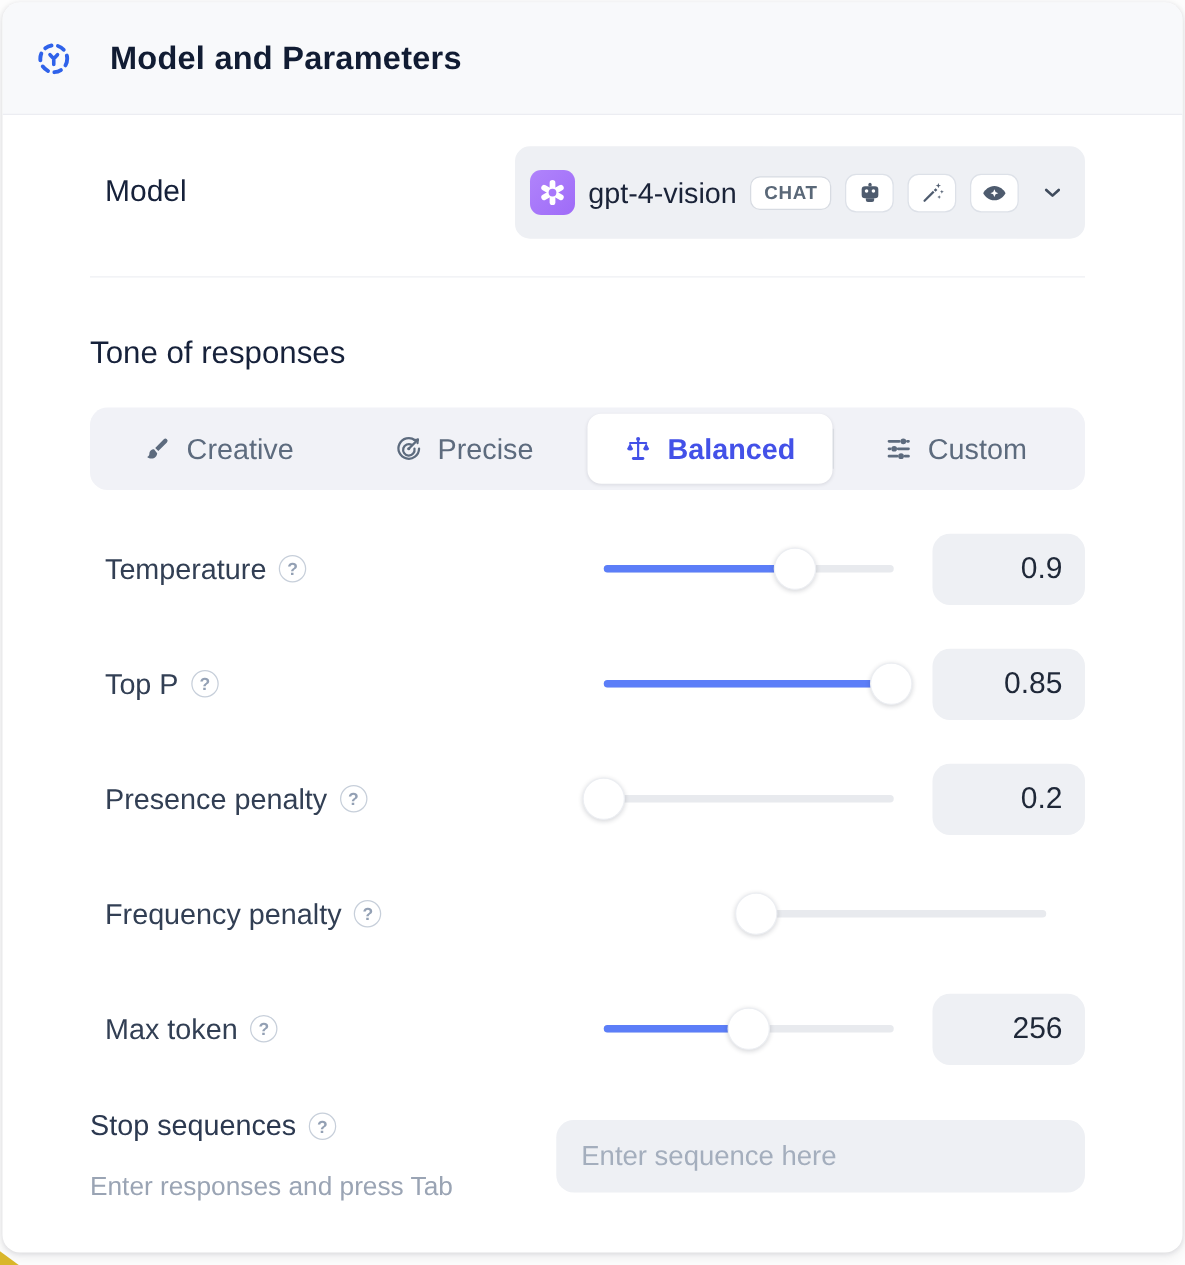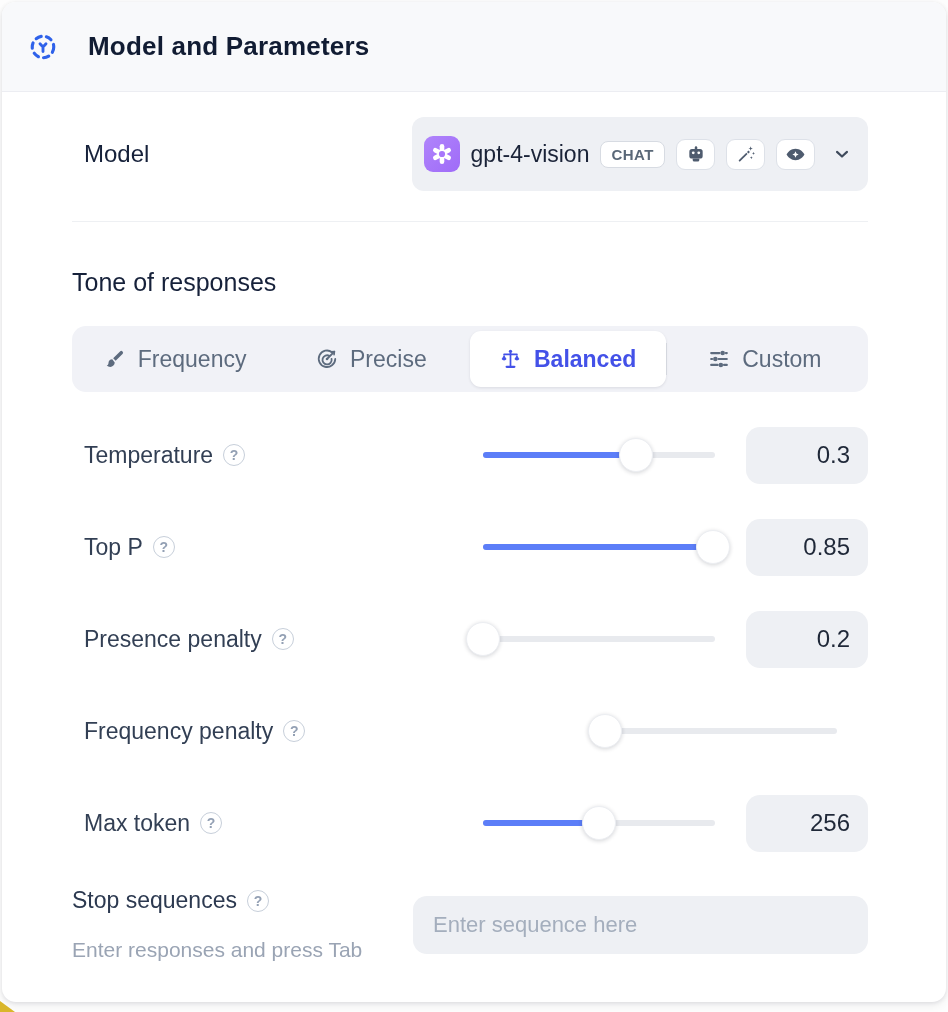--- a/index.html
+++ b/index.html
@@ -66,21 +66,21 @@
     border:1px solid #eceef2; border-radius:50%; transform:translate(-50%,-50%);
     box-shadow:0 1px 4px rgba(16,24,40,.18); }
   .val-box { width:122px; height:57px; background:#eef0f4; border-radius:14px;
     display:flex; align-items:center; justify-content:flex-end; padding-right:18px;
     font-size:24px; color:#1f2838; }
   
   .stop-row { margin-top:35px; display:flex; align-items:center; justify-content:space-between; }
   .stop-labels { display:flex; flex-direction:column; gap:24px; }
   .stop-title { font-size:23px; font-weight:500; color:#2c3950; display:flex; align-items:center; gap:10px; }
   .stop-helper { font-size:21px; color:#9aa4b4; }
-  .stop-input { width:455px; height:58px; background:#eef0f4; border:none; border-radius:14px;
+  .stop-input { width:423px; height:58px; background:#eef0f4; border:none; border-radius:14px;
     padding:0 20px; font-size:22px; color:#1f2838; outline:none;
     font-family:"Liberation Sans", sans-serif; }
   .stop-input::placeholder { color:#a4aebd; }
 </style>
 </head>
 <body>
 
 <div class="card">
 
   <div class="hdr">
@@ -162,21 +162,21 @@
     <div class="tone-h">Tone of responses</div>
 
     <div class="seg">
       <div class="seg-item">
         <span class="seg-ico">
           <svg width="22" height="22" viewBox="0 0 24 24" fill="currentColor">
             <path d="M20.2 3.8 a1.9 1.9 0 0 0 -2.7 0 L10 11.3 l2.7 2.7 7.5 -7.5 a1.9 1.9 0 0 0 0 -2.7z"></path>
             <path d="M9 12.4 c-2.3 0 -4.1 1.8 -4.1 4 0 1.5 -.9 2.4 -1.9 2.8 1 .9 2.4 1.4 3.8 1.4 2.7 0 4.9 -2.1 4.9 -4.7z"></path>
           </svg>
         </span>
-        <span>Frequency</span>
+        <span>Creative</span>
       </div>
       <div class="seg-item">
         <span class="seg-ico">
           <svg width="22" height="22" viewBox="0 0 24 24" fill="none" stroke="currentColor" stroke-width="2" stroke-linecap="round">
             <path d="M17.5 4.6 A9 9 0 1 0 21 12"></path>
             <path d="M14.6 8.6 A5 5 0 1 0 17 12"></path>
             <path d="M12 12 L20 4"></path>
             <path d="M20 4 l-3.2 .3 M20 4 l-.3 3.2" stroke-width="1.8"></path>
             <circle cx="12" cy="12" r="1.4" fill="currentColor" stroke="none"></circle>
           </svg>
@@ -216,21 +216,21 @@
       <span class="p-label">
           <span>Temperature</span>
           <span class="help">?</span>
         </span>
       <span class="spacer"></span>
       <div class="slider">
         <div class="track"></div>
         <div class="fill" style="width: 66%;"></div>
         <div class="thumb" style="left: 66%;"></div>
       </div>
-      <div class="val-box">0.3</div>
+      <div class="val-box">0.9</div>
     </div>
 
     <div class="row param-row">
       <span class="p-label">
           <span>Top P</span>
           <span class="help">?</span>
         </span>
       <span class="spacer"></span>
       <div class="slider">
         <div class="track"></div>

